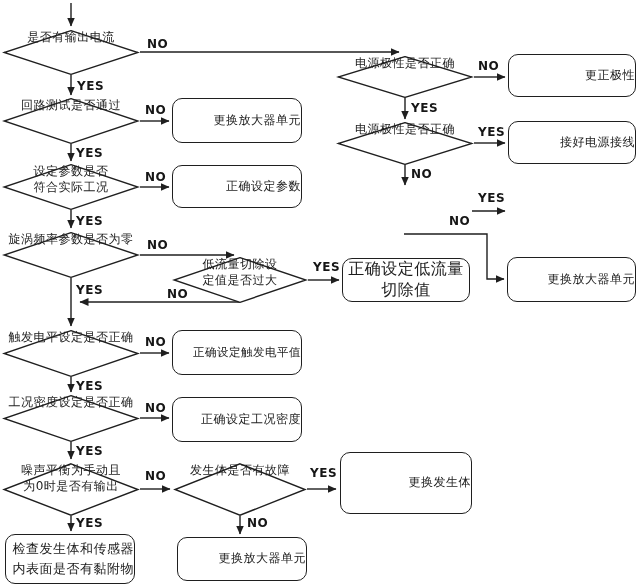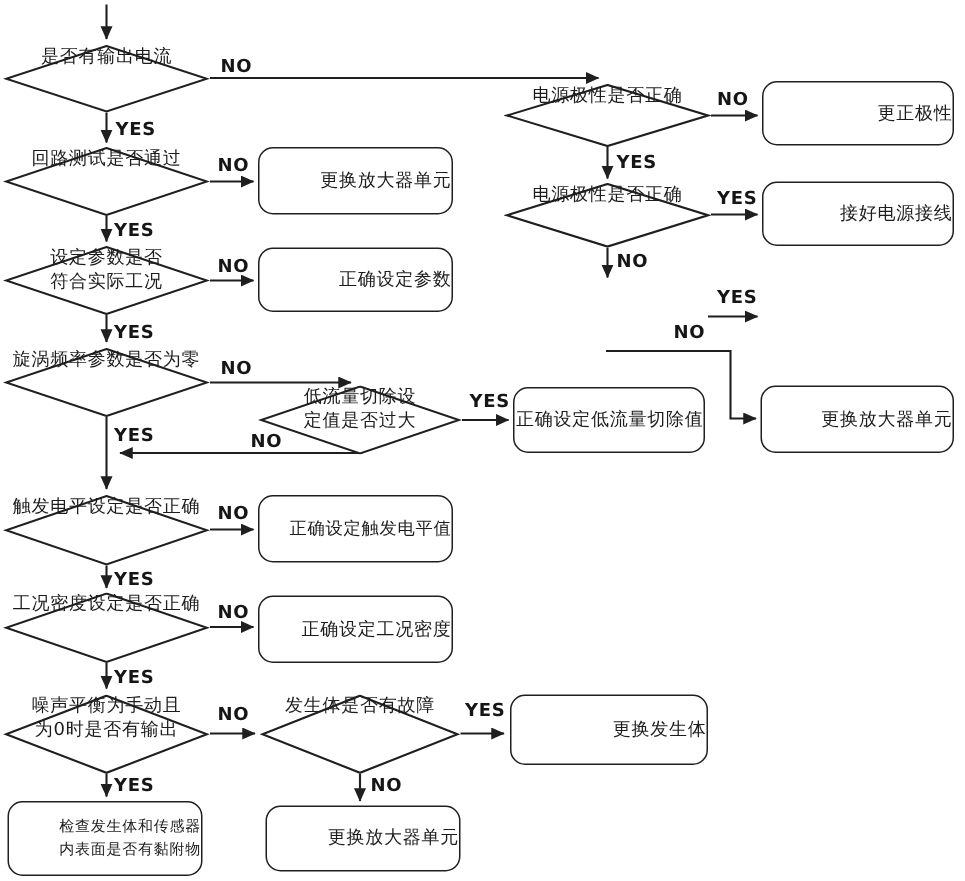--- a/index.html
+++ b/index.html
@@ -175,33 +175,33 @@
     <span class="txt">电源极性是否正确</span>
   </div>
 
   <div class="box" style="left:172px;top:98px;width:130px;height:45px">
     <span class="txt">更换放大器单元</span>
   </div>
   <div class="box" style="left:172px;top:165px;width:130px;height:43px">
     <span class="txt">正确设定参数</span>
   </div>
   <div class="box" style="left:342px;top:258px;width:128px;height:44px">
-    <span class="txt" style="font-size:12px">正确设定低流量切除值</span>
+    <span class="txt" style="font-size:16px">正确设定低流量切除值</span>
   </div>
   <div class="box" style="left:172px;top:330px;width:130px;height:45px">
     <span class="txt" style="font-size:11.5px">正确设定触发电平值</span>
   </div>
   <div class="box" style="left:172px;top:397px;width:130px;height:45px">
     <span class="txt">正确设定工况密度</span>
   </div>
-  <div class="box" style="left:340px;top:463px;width:132px;height:47px">
+  <div class="box" style="left:340px;top:452px;width:132px;height:62px">
     <span class="txt">更换发生体</span>
   </div>
   <div class="box" style="left:5px;top:534px;width:130px;height:50px">
-    <span class="txt" style="font-size:10px;line-height:1.55">检查发生体和传感器
+    <span class="txt" style="font-size:13px;line-height:1.55">检查发生体和传感器
 内表面是否有黏附物</span>
   </div>
   <div class="box" style="left:177px;top:537px;width:130px;height:44px">
     <span class="txt">更换放大器单元</span>
   </div>
   <div class="box" style="left:508px;top:54px;width:128px;height:43px">
     <span class="txt">更正极性</span>
   </div>
   <div class="box" style="left:508px;top:121px;width:128px;height:43px">
     <span class="txt">接好电源接线</span>

